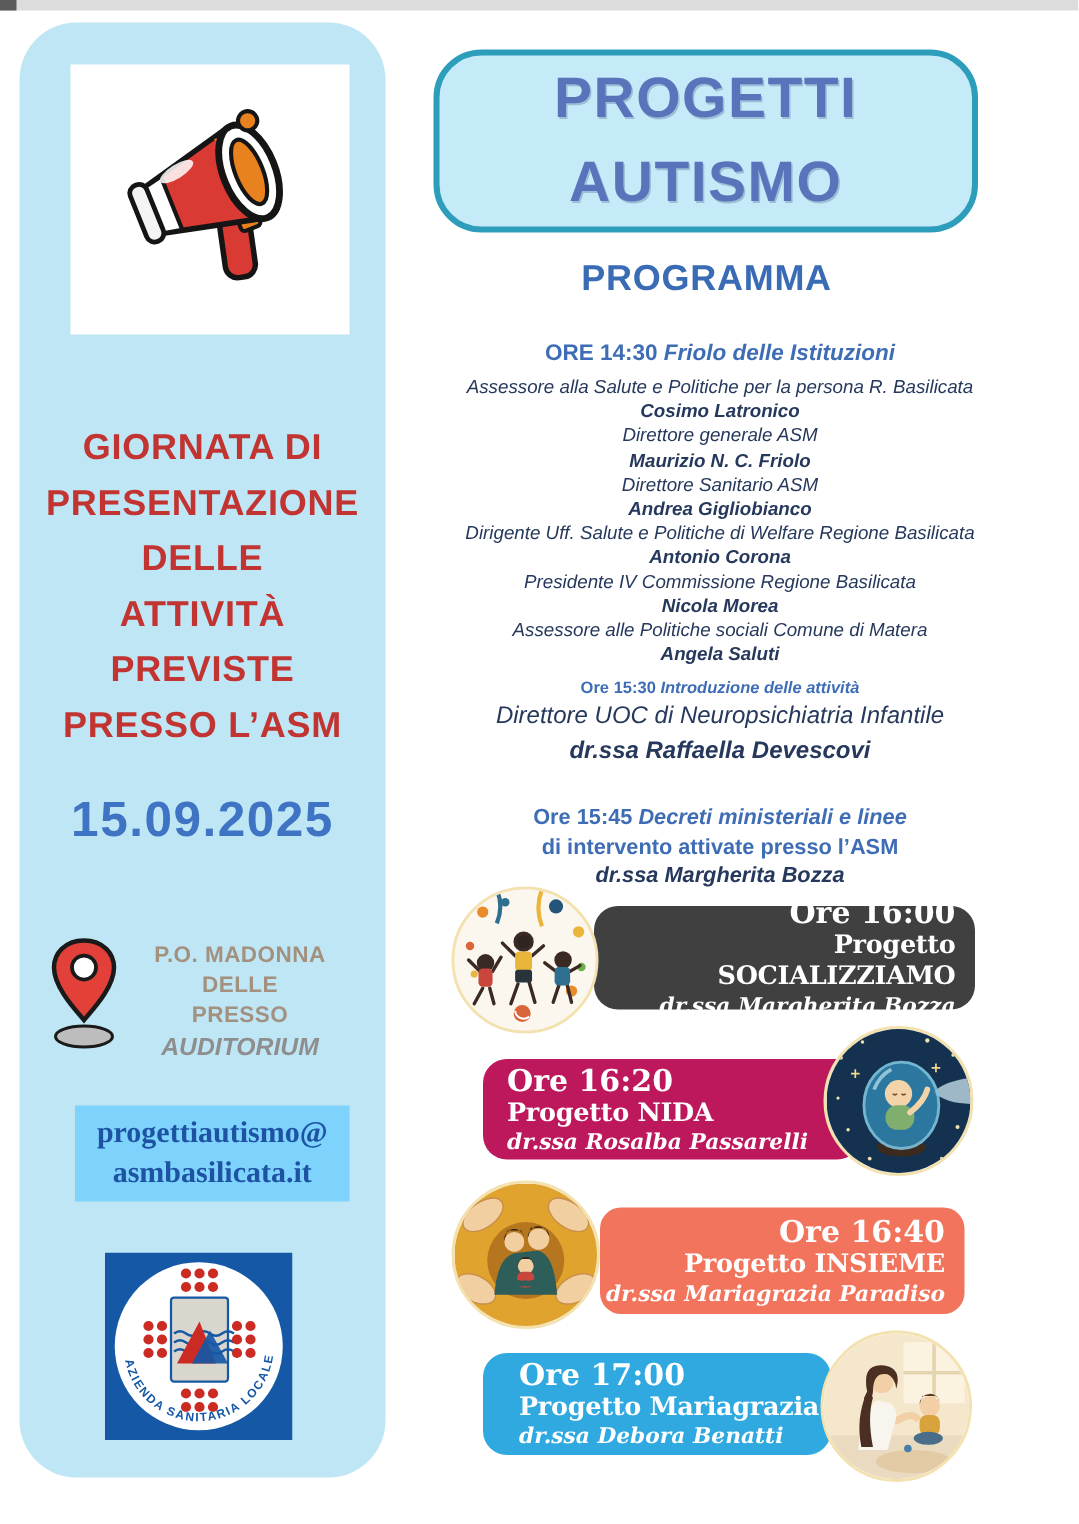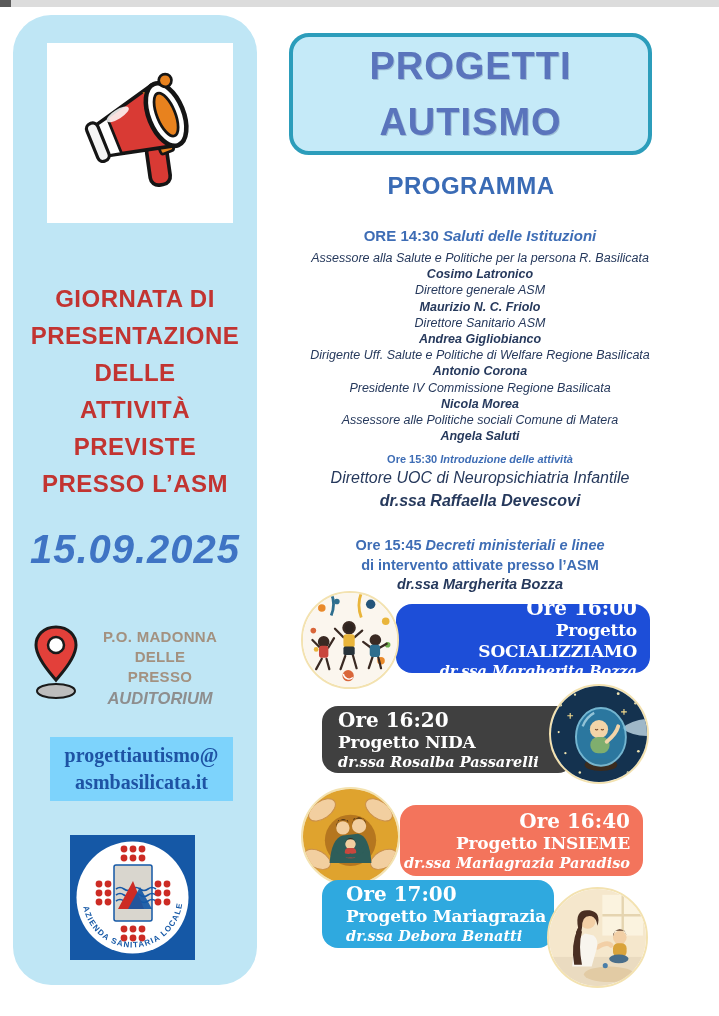--- a/index.html
+++ b/index.html
@@ -21,39 +21,39 @@
     position:absolute;left:34px;top:28px;width:186px;height:180px;background:#ffffff;
     display:flex;align-items:center;justify-content:center;
   }
   .event-title{
     position:absolute;left:0;top:265px;width:100%;
     text-align:center;color:#C23431;font-weight:bold;
     font-size:24px;line-height:37px;letter-spacing:.5px;
   }
   .event-date{
     position:absolute;left:0;top:512px;width:100%;
-    text-align:center;color:#3F74C4;font-weight:bold;font-size:40px;letter-spacing:1px;font-style:italic;
+    text-align:center;color:#3F74C4;font-weight:bold;font-size:33px;letter-spacing:1px;
   }
   .venue{position:absolute;left:0;top:600px;width:100%;height:110px;}
   .pin-wrap{position:absolute;left:20px;top:8px;width:46px;height:80px;}
   .venue-text{position:absolute;left:66px;top:12px;width:162px;text-align:center;}
   .venue-name{color:#A39180;font-weight:bold;font-size:15px;line-height:20px;letter-spacing:.3px;}
   .venue-room{color:#8E8E8E;font-weight:bold;font-style:italic;font-size:16.5px;margin-top:2px;}
   .email-box{
     position:absolute;left:37px;top:722px;width:183px;height:64px;background:#7dd3fc;
     display:flex;flex-direction:column;align-items:center;justify-content:center;
     font-family:"Liberation Serif", serif;font-weight:bold;color:#1E53A4;
     font-size:20px;line-height:27px;
   }
   .asm-logo{position:absolute;left:57px;top:820px;width:125px;height:125px;}
 
   
   .title-box{
     position:absolute;left:289px;top:33px;width:363px;height:122px;box-sizing:border-box;
-    background:#C5EAF8;border:4px solid #2C9DBB;border-radius:20px;
+    background:#C5EAF8;border:4px solid #2C9DBB;border-radius:32px;
     display:flex;flex-direction:column;align-items:center;justify-content:center;
     color:#5A74BC;font-weight:bold;font-size:38px;line-height:56px;letter-spacing:1px;
     text-shadow:1px 1px 0 rgba(40,60,110,.25);
   }
   .programma{
     position:absolute;left:290px;top:172px;width:362px;text-align:center;
     color:#3A6BB5;font-weight:bold;font-size:24px;letter-spacing:.5px;
   }
   .session{position:absolute;left:280px;width:400px;text-align:center;color:#26395C;}
   .s1{top:227px;}
@@ -73,24 +73,24 @@
   .banner{
     position:absolute;border-radius:16px;color:#ffffff;
     font-family:"DejaVu Serif", serif;font-weight:bold;
     display:flex;flex-direction:column;justify-content:center;box-sizing:border-box;
   }
   .banner .t{font-size:20px;line-height:23px;}
   .banner .p{font-size:17px;line-height:21px;letter-spacing:-0.2px;}
   .banner .s{font-size:14.5px;line-height:18px;font-style:italic;}
   .b-right{align-items:flex-end;text-align:right;padding-right:13px;}
   .b-left{align-items:flex-start;text-align:left;padding-left:16px;}
-  .b1{left:396px;top:604px;width:254px;height:69px;background:#1d4ed8;}
-  .b2{left:322px;top:706px;width:252px;height:67px;background:#404040;}
-  .b3{left:400px;top:805px;width:243px;height:71px;background:#F3745C;}
-  .b4{left:322px;top:880px;width:232px;height:68px;background:#2FA9DF;padding-left:24px;}
+  .b1{left:396px;top:604px;width:254px;height:69px;background:#404040;}
+  .b2{left:322px;top:706px;width:252px;height:67px;background:#be185d;}
+  .b3{left:400px;top:805px;width:243px;height:71px;background:#F3745C;border-radius:14px;}
+  .b4{left:322px;top:902px;width:232px;height:68px;background:#2FA9DF;padding-left:24px;}
   .ev-circle{
     position:absolute;border-radius:50%;overflow:hidden;border:2px solid #F3E2B0;
     box-sizing:border-box;background:#fff;
   }
   .c1{left:301px;top:591px;width:98px;height:98px;}
   .c2{left:549px;top:684px;width:100px;height:100px;}
   .c3{left:301px;top:787px;width:99px;height:99px;}
   .c4{left:547px;top:887px;width:101px;height:101px;}
   .ev-circle svg{display:block;width:100%;height:100%;}
 </style>
@@ -201,21 +201,21 @@
 <div class="title-box">
   <div>PROGETTI</div>
   <div>AUTISMO</div>
 </div>
 
 <div class="programma">PROGRAMMA</div>
 
 <div class="session s1">
   <div class="s-head">
     <span>ORE 14:30</span>
-    <span class="it">Saluti delle Istituzioni</span>
+    <span class="it">Friolo delle Istituzioni</span>
   </div>
   <div class="role">Assessore alla Salute e Politiche per la persona R. Basilicata</div>
   <div class="name">Cosimo Latronico</div>
   <div class="role">Direttore generale ASM</div>
   <div class="name">Maurizio N. C. Friolo</div>
   <div class="role">Direttore Sanitario ASM</div>
   <div class="name">Andrea Gigliobianco</div>
   <div class="role">Dirigente Uff. Salute e Politiche di Welfare Regione Basilicata</div>
   <div class="name">Antonio Corona</div>
   <div class="role">Presidente IV Commissione Regione Basilicata</div>

